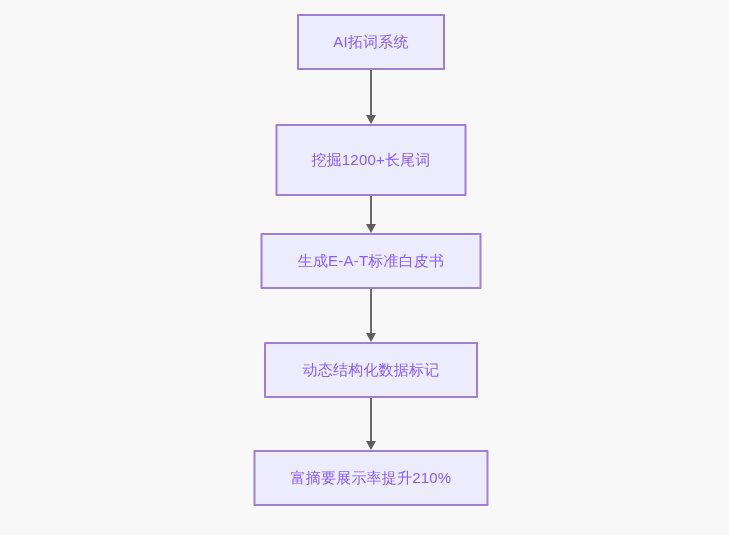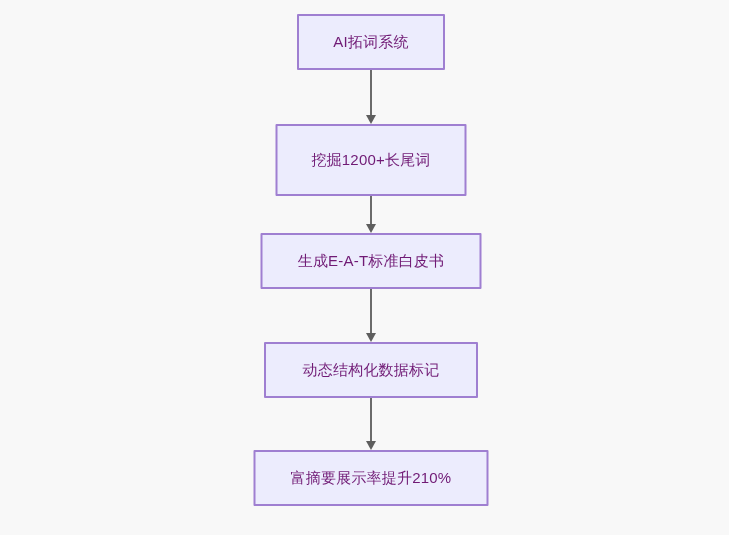--- a/index.html
+++ b/index.html
@@ -20,21 +20,21 @@
   }
   .node {
     position: absolute;
     box-sizing: border-box;
     background: #ececfd;
     border: 2px solid #9f7fd1;
     border-radius: 1px;
     display: flex;
     align-items: center;
     justify-content: center;
-    color: #701a75;
+    color: #8b5cf6;
     font-size: 15px;
     line-height: 1.2;
     letter-spacing: 0.2px;
     white-space: nowrap;
     transform: translateX(-50%);
   }
   .connector {
     position: absolute;
     transform: translateX(-50%);
     width: 14px;

